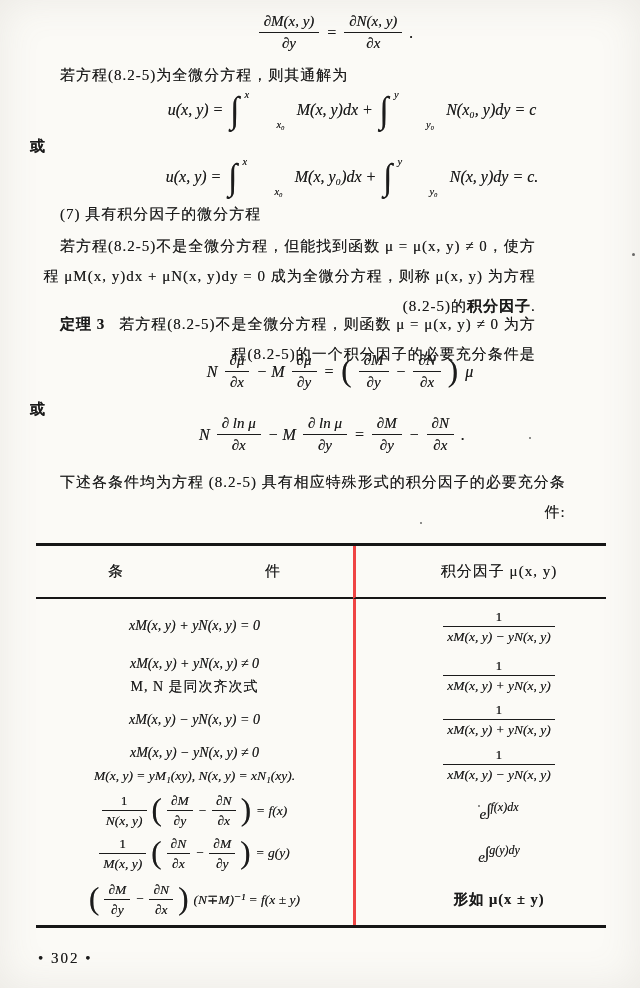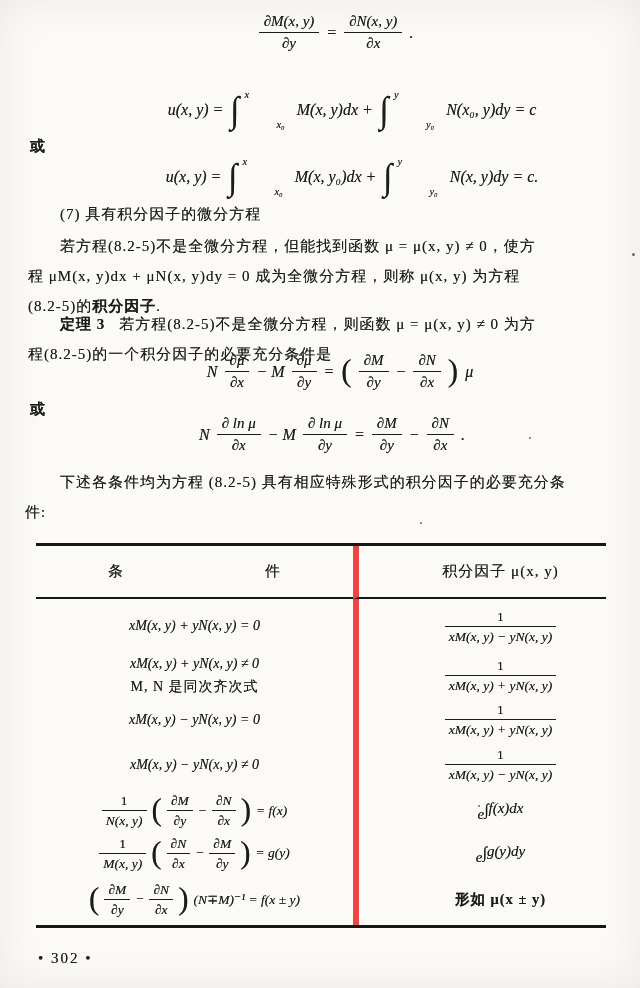--- a/index.html
+++ b/index.html
@@ -26,32 +26,32 @@
   .fr-sm .den{line-height:17px;padding:1px 4px 0;}
   .int{font-size:33px;font-style:normal;line-height:1;display:inline-block;transform:scaleY(1.12);}
   .intgrp{display:inline-flex;align-items:center;}
   .ilim{display:inline-flex;flex-direction:column;justify-content:space-between;height:44px;font-size:10.5px;line-height:1;margin:0 5px 0 1px;}
   .ilim .lt{padding-left:4px;padding-top:2px;}
   .ilim .lb{padding-bottom:2px;margin-left:36px;}
   .bigp{font-size:31px;font-style:normal;line-height:1;vertical-align:middle;position:relative;top:-1px;font-weight:400;}
   .eexp-wrap{display:inline-flex;align-items:flex-start;}
   .ebase{font-size:15px;position:relative;top:4px;}
   .eint{font-size:16px;font-style:normal;line-height:1;}
-  .erest{font-size:15px;position:relative;top:-2px;}
+  .erest{font-size:12px;position:relative;top:-2px;}
   
-  .pline{line-height:30px;}
+  .pline{line-height:30px;text-align:right;}
   
   .tbl{
     top:543px;left:36px;width:570px;
     border-top:3.5px solid #161616;border-bottom:3.5px solid #161616;
     display:grid;grid-template-columns:317px 253px;
     grid-template-rows:53px 54px 45px 43px 47px 45px 40px 52px;
   }
   .cell{display:flex;align-items:center;justify-content:center;gap:5px;overflow:hidden;}
-  .cr{border-left:6px solid #ef4444;padding-left:36px;}
+  .cr{border-left:3px solid #ef4444;padding-left:36px;}
   .hb{border-bottom:2px solid #161616;}
   .chl{justify-content:space-between;padding:0 72px;}
   .col2{flex-direction:column;justify-content:center;line-height:20px;gap:3px;}
   .tm{font-size:14px;}
   .tm2{font-size:13.5px;}
   .speck{position:absolute;background:#3a3a3a;border-radius:50%;opacity:.75;}
   .pagenum{font-size:15px;font-weight:normal;letter-spacing:2px;margin-top:9px;}
 </style>
 </head>
 <body>
@@ -64,20 +64,21 @@
       <span class="den m">∂y</span>
     </span>
     <span class="m">=</span>
     <span class="frac">
       <span class="num m">∂N(x, y)</span>
       <span class="den m">∂x</span>
     </span>
     <span class="m">.</span>
   </div>
 
+  <div class="abs cn" style="top:66px;left:60px;">若方程(8.2-5)为全微分方程，则其通解为</div>
 
   <div class="abs formula" style="top:88px;left:64px;right:0;">
     <span class="m">u(x, y) =</span>
     <span class="intgrp">
       <span class="int">∫</span>
       <span class="ilim">
         <span class="lt m">x</span>
         <span class="lb m">x₀</span>
       </span>
     </span>
@@ -218,20 +219,21 @@
     </div>
     <div class="cell cr">
       <span class="frac fr-sm">
         <span class="num">1</span>
         <span class="den m">xM(x, y) + yN(x, y)</span>
       </span>
     </div>
 
     <div class="cell col2">
       <span class="m tm">xM(x, y) − yN(x, y) ≠ 0</span>
+      <span class="m tm2">M(x, y) = yM₁(xy),  N(x, y) = xN₁(xy).</span>
     </div>
     <div class="cell cr">
       <span class="frac fr-sm">
         <span class="num">1</span>
         <span class="den m">xM(x, y) − yN(x, y)</span>
       </span>
     </div>
 
     <div class="cell">
       <span class="frac fr-sm">

